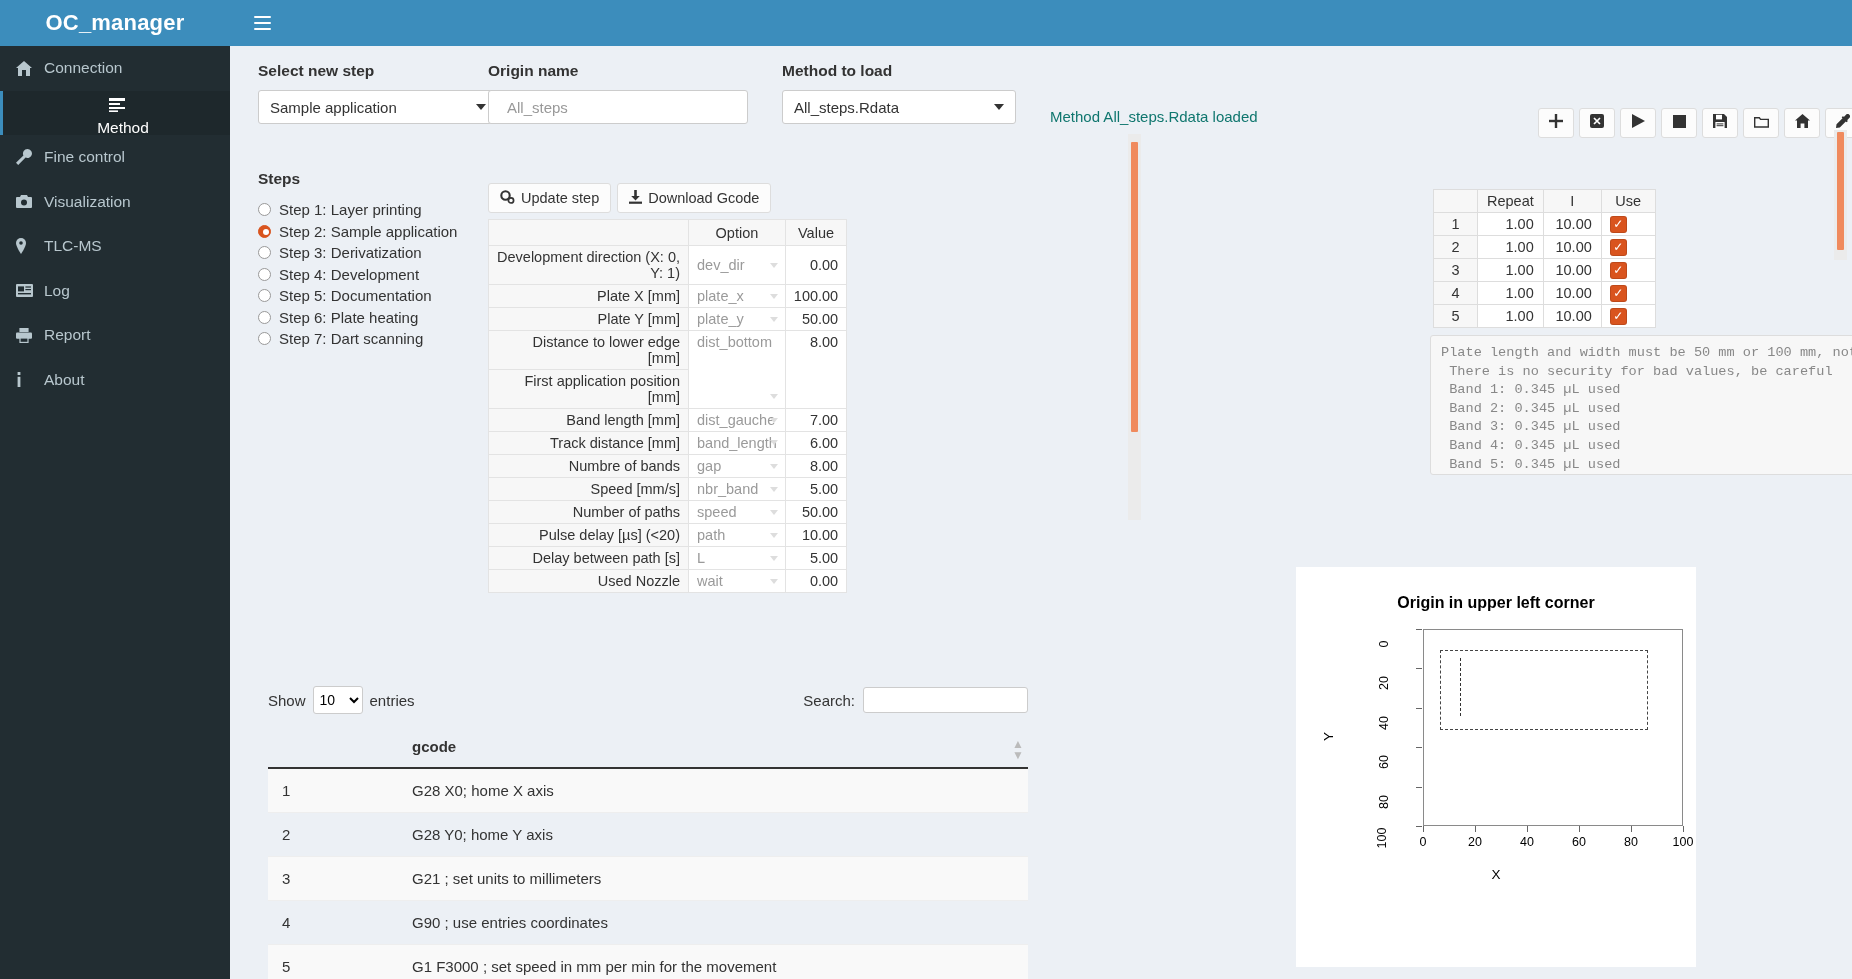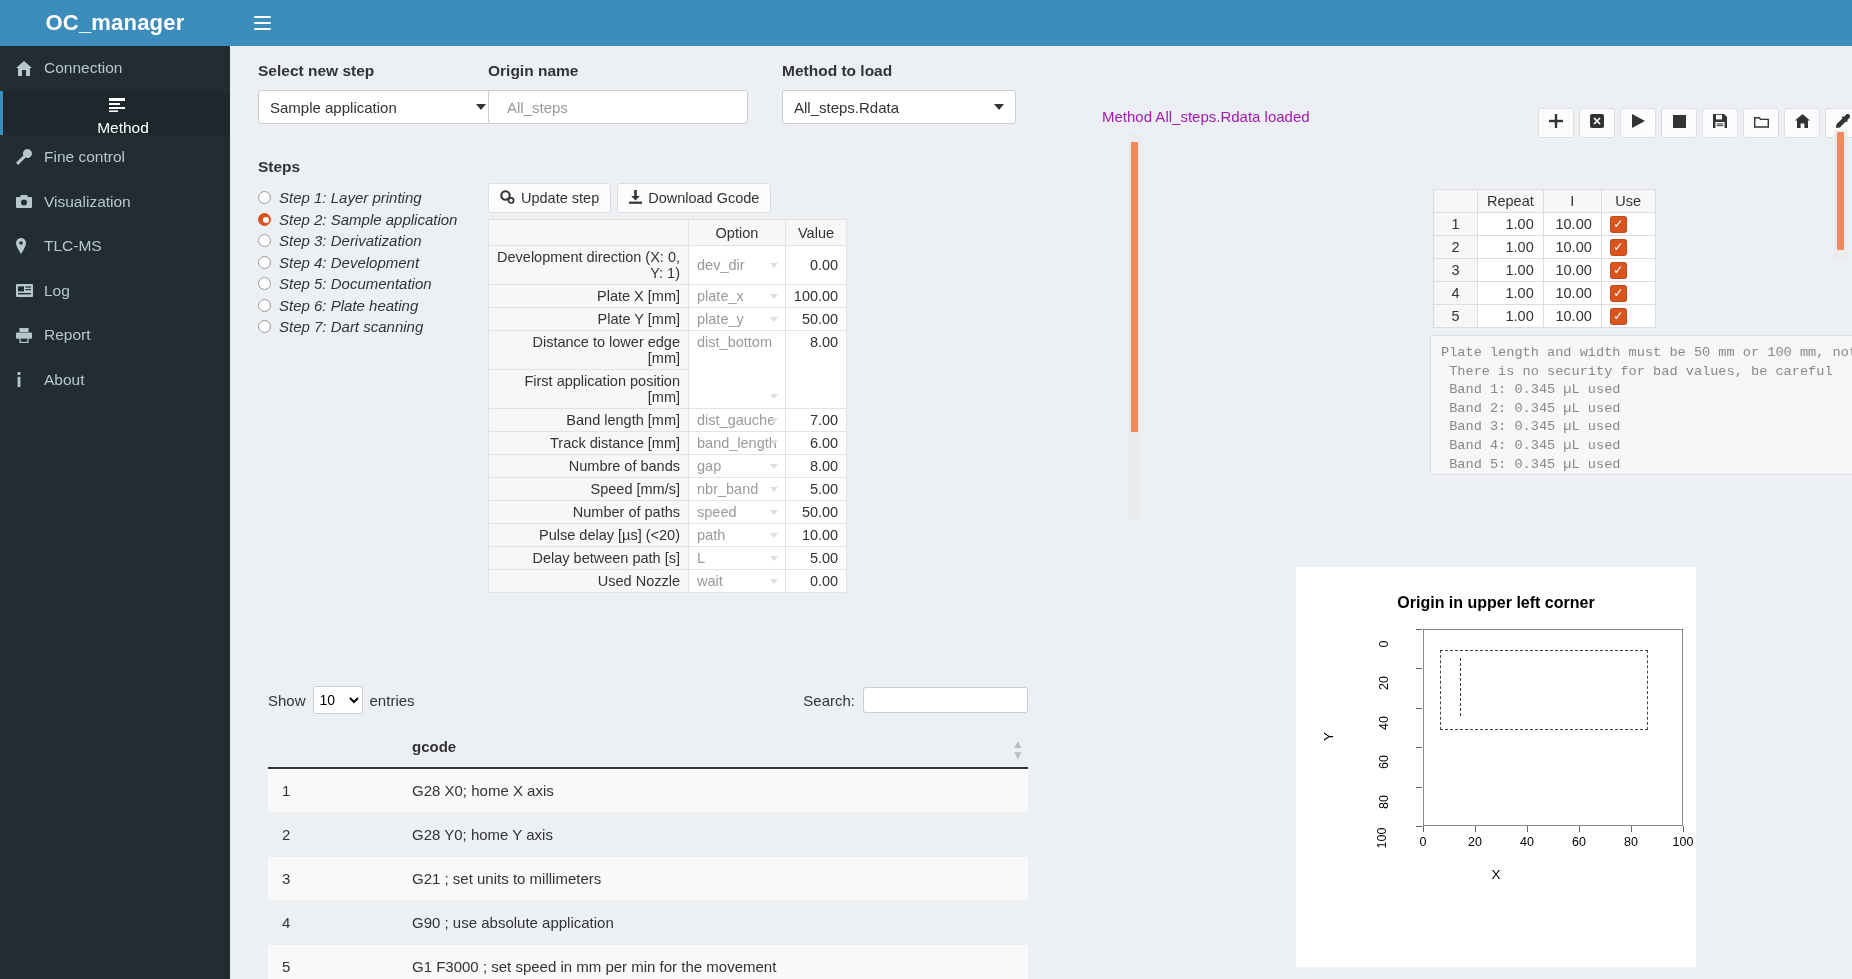--- a/index.html
+++ b/index.html
@@ -125,21 +125,21 @@
     border-bottom:2px solid #333; position:relative;
   }
   #gtable td { padding:13px 0; border-bottom:1px solid #eee; font-size:15px; color:#333; }
   #gtable tbody tr:nth-child(odd) { background:#f9f9f9; }
   #gtable tbody tr:last-child td { border-bottom:2px solid #333; }
   .gc-idx { width:78px; padding-left:14px !important; }
   .gc-txt { padding-left:66px !important; }
   .sort-ico { position:absolute; right:4px; top:9px; color:#bbb; font-size:12px; line-height:11px; }
 
   
-  #status-text { position:absolute; left:872px; top:62px; font-size:15px; color:#a21caf; }
+  #status-text { position:absolute; left:820px; top:62px; font-size:15px; color:#0f766e; }
   #toolbar { position:absolute; left:1308px; top:62px; display:flex; gap:5px; }
   .tb-btn {
     width:36px;height:30px; border:1px solid #ddd; background:#fcfcfc; border-radius:3px;
     display:flex;align-items:center;justify-content:center; cursor:pointer;
   }
 
   
   #rtable { position:absolute; left:1203px; top:143px; border-collapse:collapse; font-size:14.5px; }
   #rtable th, #rtable td { border:1px solid #ddd; padding:3px 9px; }
   #rtable th { background:#f7f7f7; font-weight:normal; text-align:center; }
@@ -302,23 +302,23 @@
 <div id="content">
 
   <div class="fg" style="left:28px;top:16px;width:240px;">
     <div class="lbl-bold">Select new step</div>
     <div class="fcontrol" style="margin-top:10px;position:relative;">
       <span>Sample application</span>
       <span class="sel-caret"></span>
     </div>
   </div>
 
-  <div class="fg" style="left:28px;top:112px;width:250px;">
+  <div class="fg" style="left:28px;top:124px;width:250px;">
     <div class="lbl-bold">Steps</div>
-    <div style="margin-top:11px;font-style:italic;">
+    <div style="margin-top:11px;">
       <div class="radio-row">
         <span class="radio-dot"></span>
         <span>Step 1: Layer printing</span>
       </div>
       <div class="radio-row sel">
         <span class="radio-dot"></span>
         <span>Step 2: Sample application</span>
       </div>
       <div class="radio-row">
         <span class="radio-dot"></span>
@@ -487,21 +487,21 @@
         <tr>
             <td class="gc-idx">2</td>
             <td class="gc-txt">G28 Y0; home Y axis</td>
           </tr>
         <tr>
             <td class="gc-idx">3</td>
             <td class="gc-txt">G21 ; set units to millimeters</td>
           </tr>
         <tr>
             <td class="gc-idx">4</td>
-            <td class="gc-txt">G90 ; use absolute application</td>
+            <td class="gc-txt">G90 ; use entries coordinates</td>
           </tr>
         <tr>
             <td class="gc-idx">5</td>
             <td class="gc-txt">G1 F3000 ; set speed in mm per min for the movement</td>
           </tr>
 
       </tbody>
     </table>
   </div>
 

